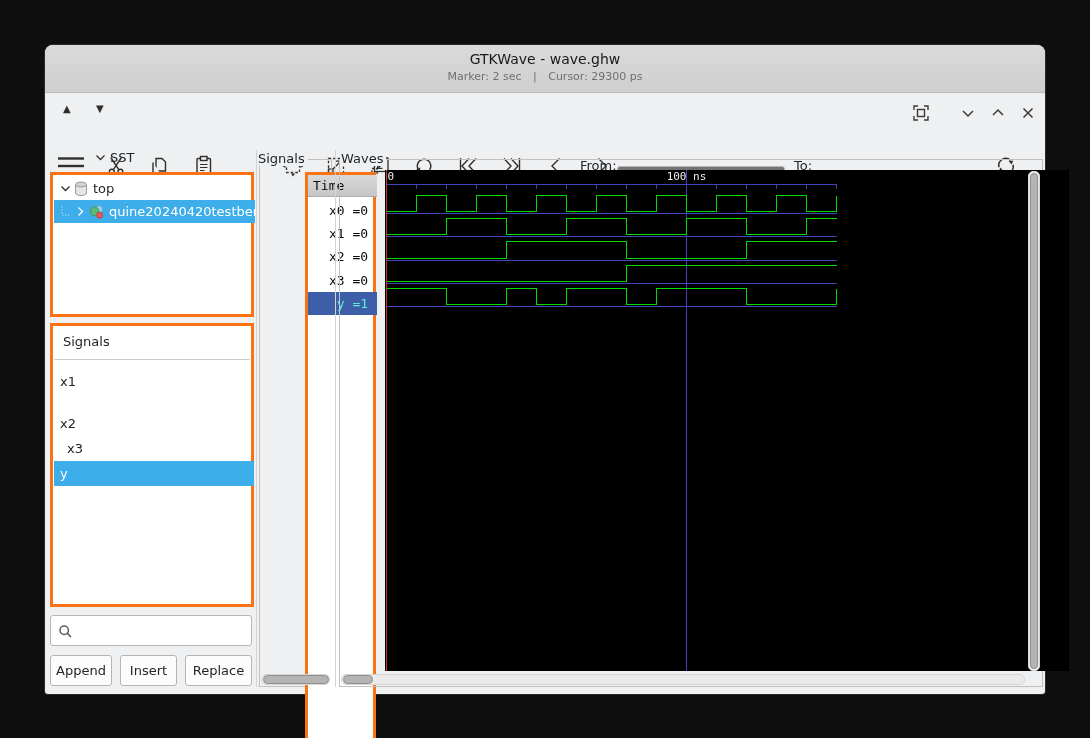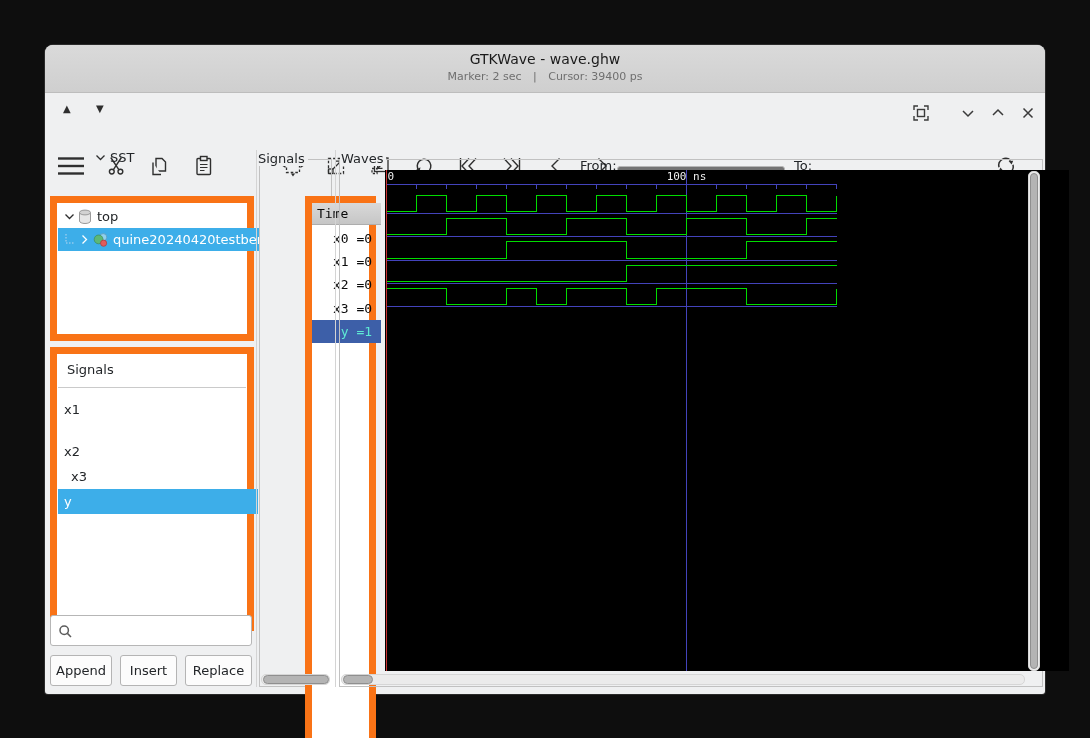--- a/index.html
+++ b/index.html
@@ -23,21 +23,21 @@
   .tb-ico svg{display:block;}
 
   
   .tbtn{position:absolute;top:106px;width:30px;height:30px;display:flex;align-items:center;justify-content:center;}
   .tlabel{position:absolute;top:113px;font-size:13px;color:#232629;}
   .tinput{position:absolute;top:121px;width:168px;height:35px;background:#737373;border:1px solid #b6b6b6;
           border-radius:3px;font-size:13px;color:#232629;padding:10px 0 0 10px;box-sizing:border-box;outline:none;
           font-family:"DejaVu Sans","Liberation Sans",sans-serif;}
 
   
-  .whitebox{position:absolute;background:#fff;border:7px solid #f97316;box-sizing:border-box;margin-top:24px;}
+  .whitebox{position:absolute;background:#fff;border:3px solid #f97316;box-sizing:border-box;}
   .framelabel{position:absolute;font-size:13px;color:#232629;background:#eff0f1;padding:0 3px 0 1px;z-index:3;}
   .frame{position:absolute;border:1px solid #c1c1c1;box-sizing:border-box;}
 
   
   #sst-header{position:absolute;left:50px;top:105px;display:flex;align-items:center;gap:4px;
               font-size:13px;color:#232629;}
   .treerow{position:absolute;left:1px;width:201px;height:23px;display:flex;align-items:center;font-size:13px;color:#232629;}
   .treerow.selected{background:#3daee9;color:#fff;}
   .treerow .lbl{white-space:nowrap;overflow:hidden;}
 
@@ -78,21 +78,21 @@
 </head>
 <body>
 
 <div id="window">
 
   <div id="titlebar">
     <div id="title-main">GTKWave - wave.ghw</div>
     <div id="title-sub">
       <span>Marker: 2 sec</span>
       <span>|</span>
-      <span>Cursor: 39400 ps</span>
+      <span>Cursor: 29300 ps</span>
     </div>
     <div class="tb-arrow" style="left:18px;">▲</div>
     <div class="tb-arrow" style="left:51px;">▼</div>
     <div class="tb-ico" style="left:866px;">
       <svg width="20" height="20" viewBox="0 0 20 20">
         <g stroke="#3a3a3a" stroke-width="1.4" fill="none">
           <path d="M3,7 V3 H7"></path>
             <path d="M13,3 H17 V7"></path>
             <path d="M17,13 V17 H13"></path>
             <path d="M7,17 H3 V13"></path>

